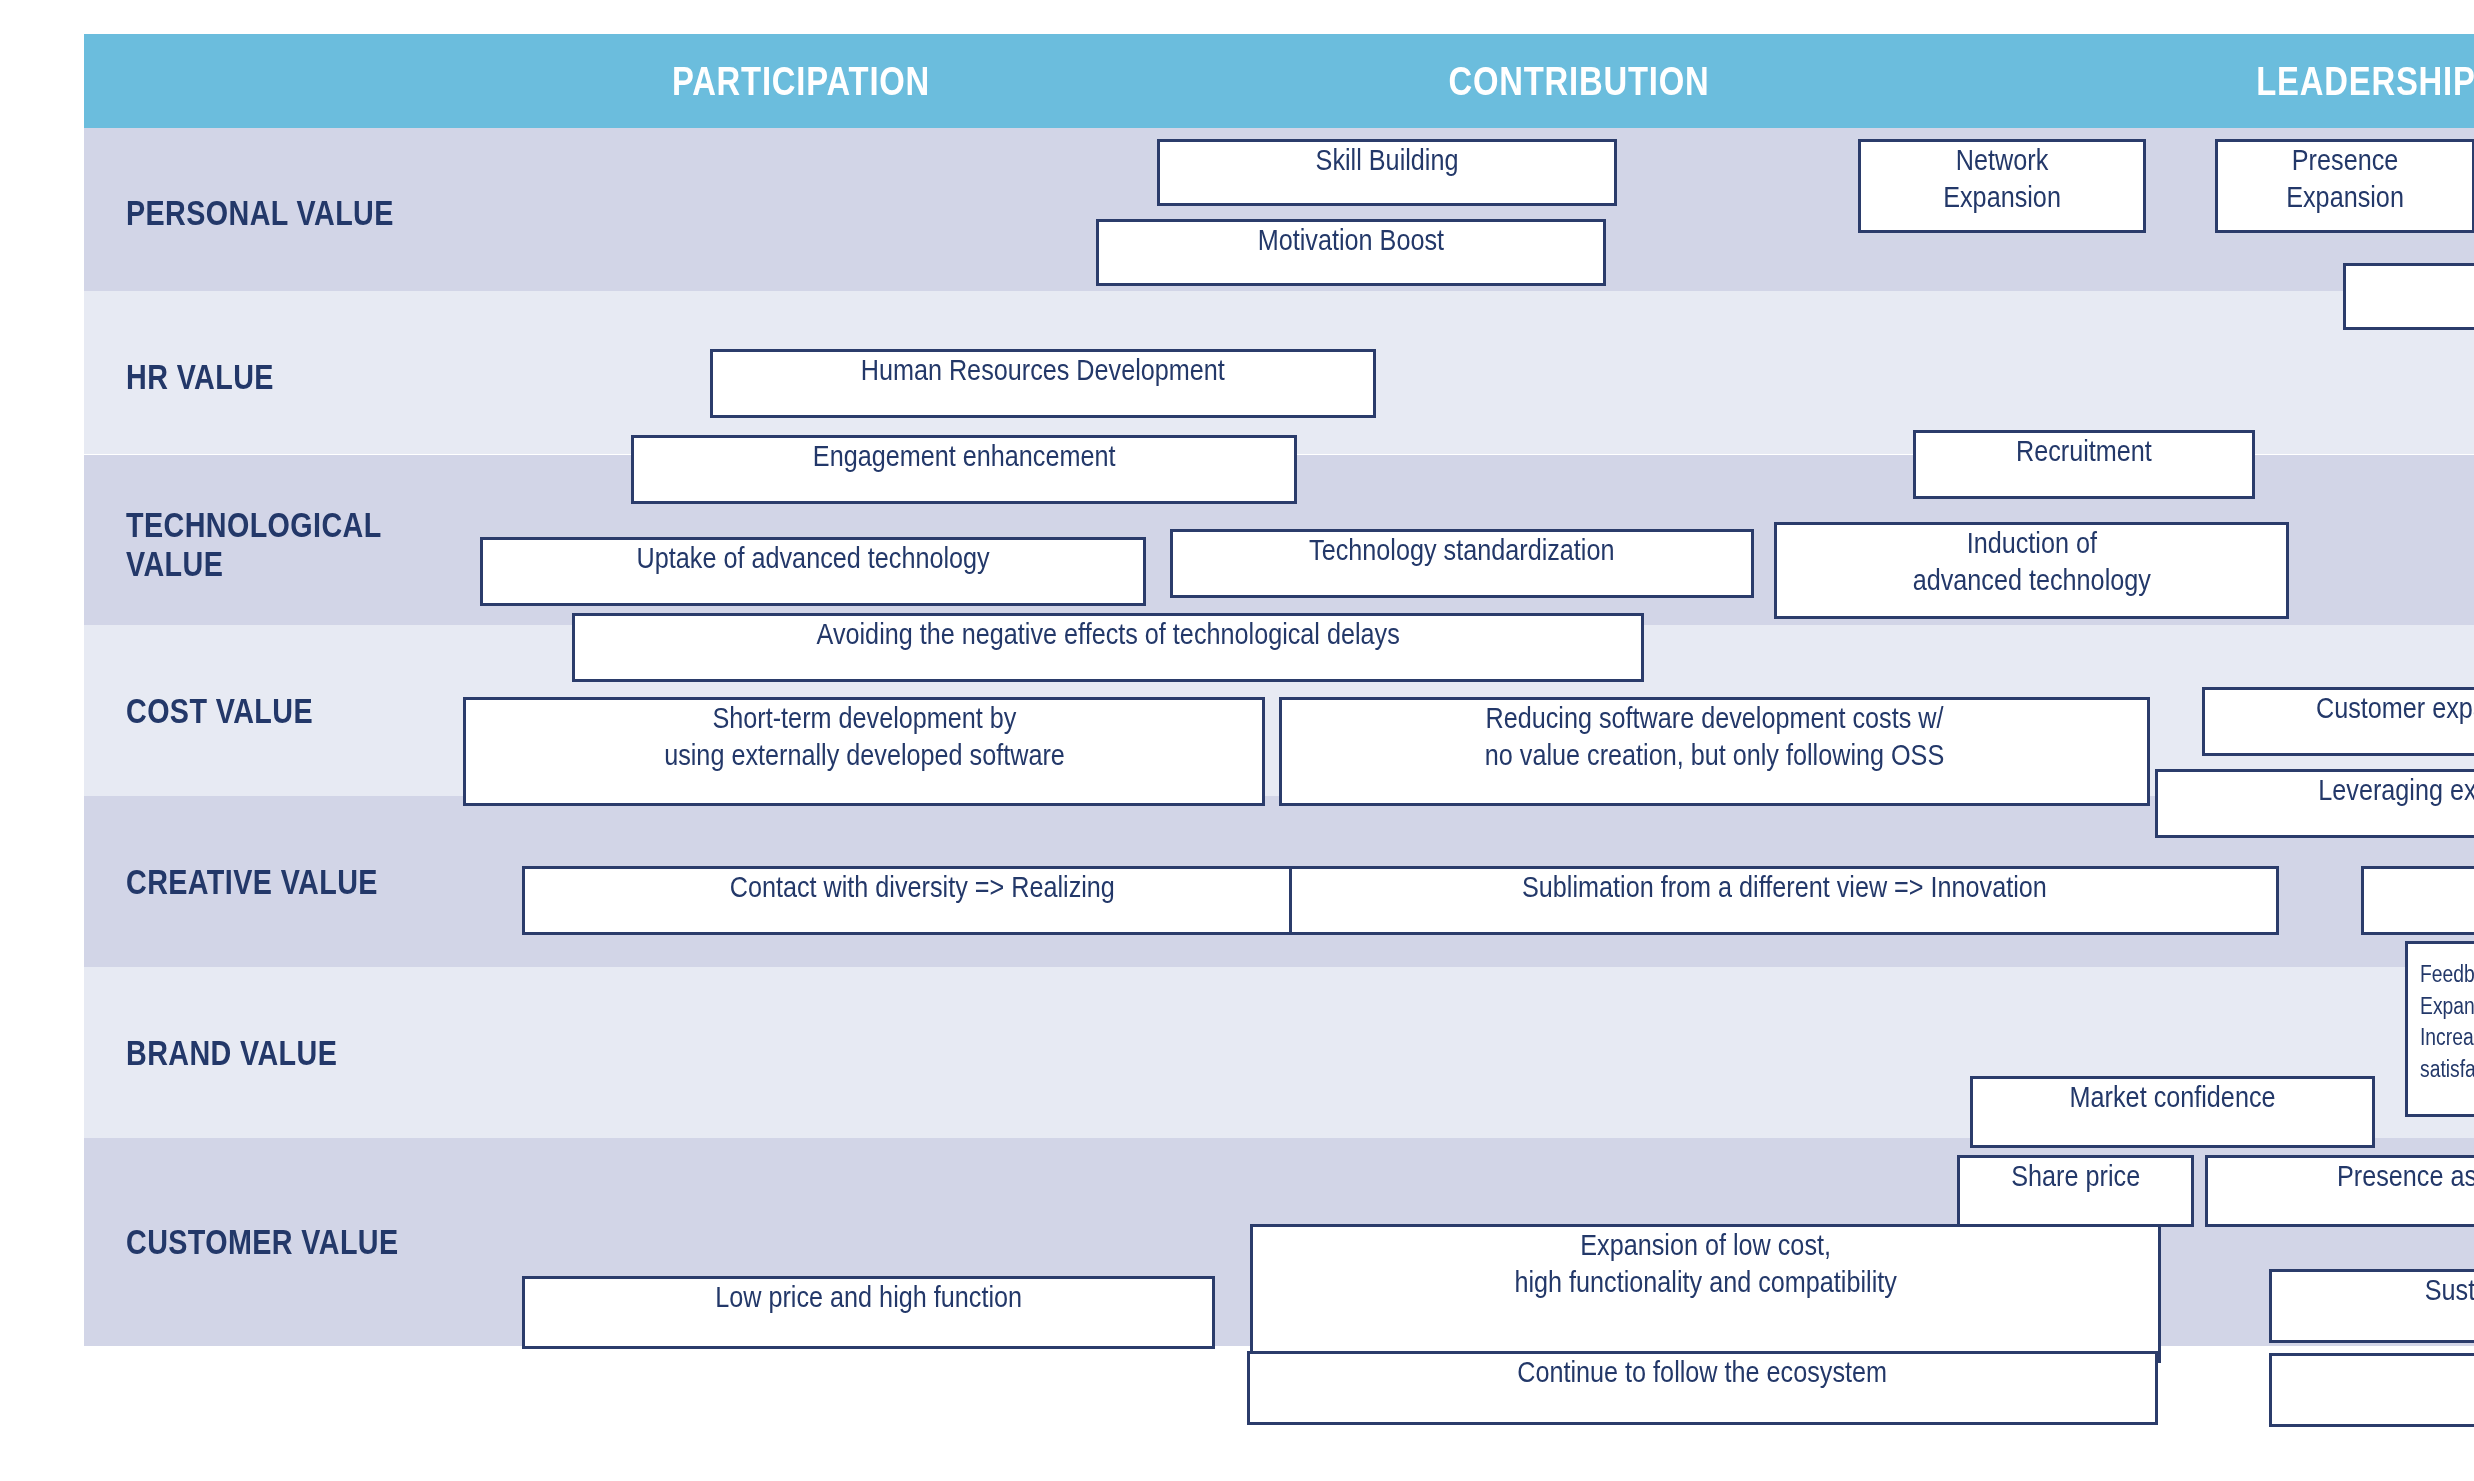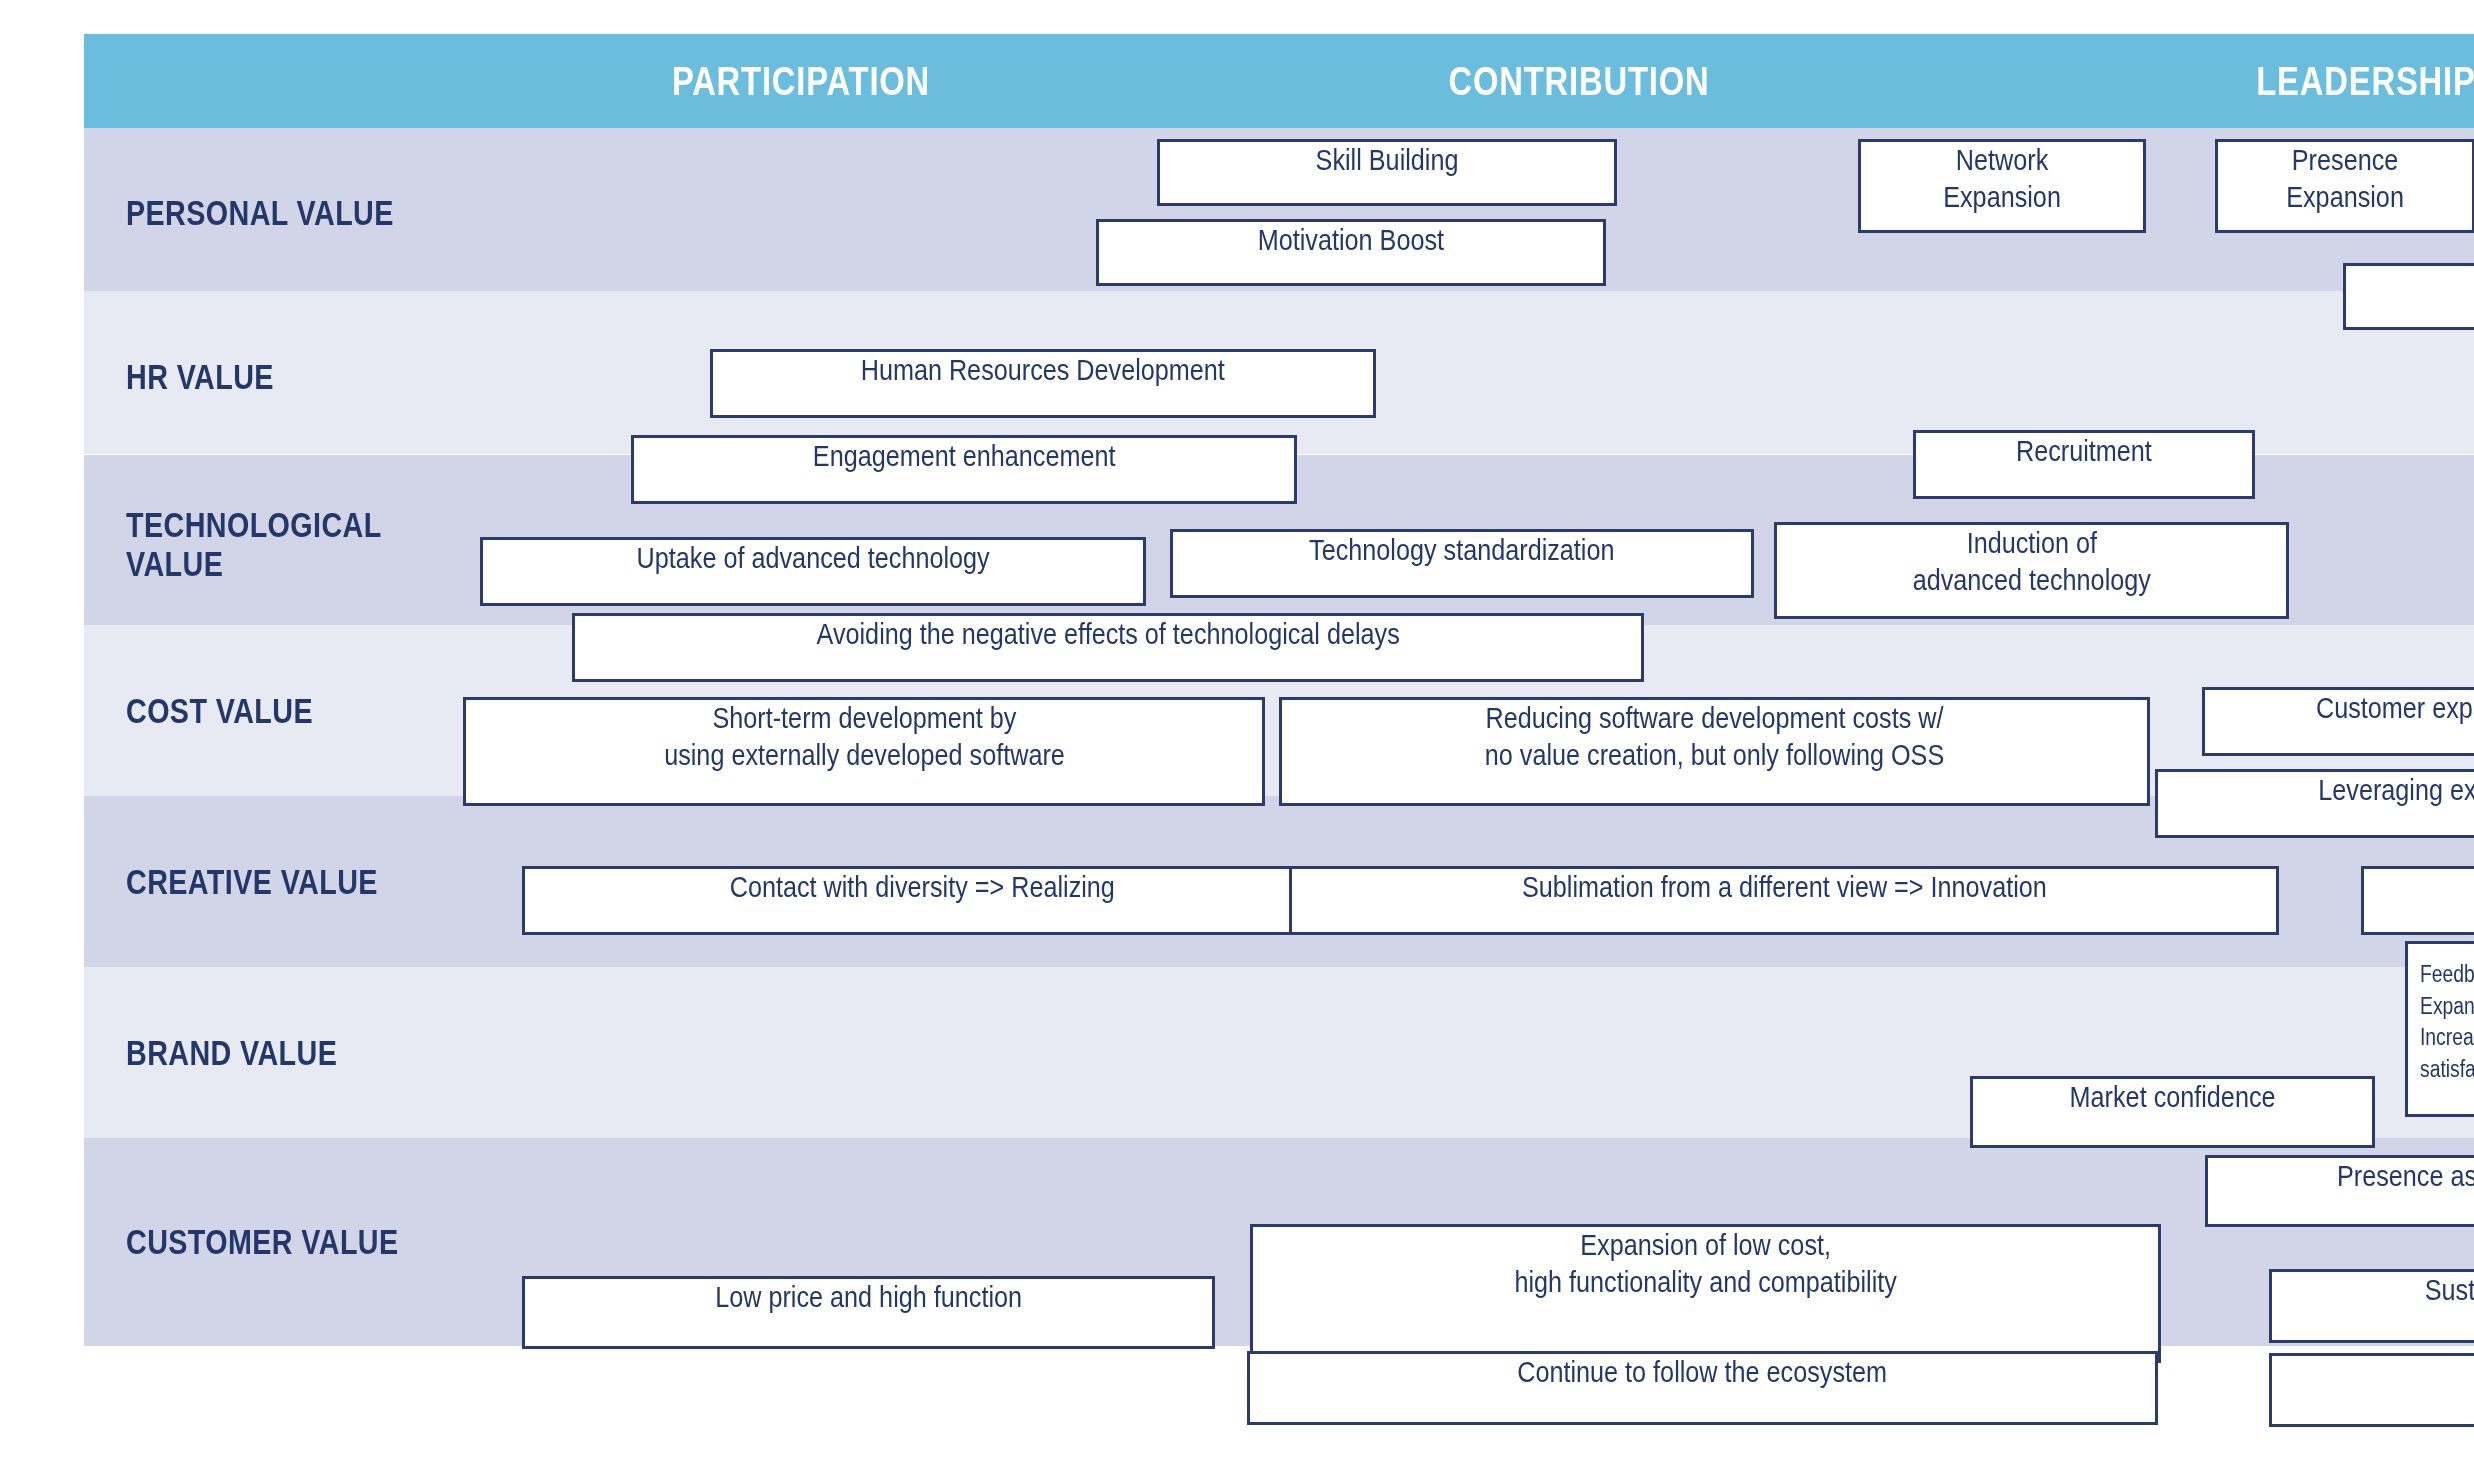--- a/index.html
+++ b/index.html
@@ -151,20 +151,23 @@
   <div class="box left-align" style="left:2321px;top:907px;width:391px;height:176px;">
     <span>Feedback,
 Expanded usage,
 Increase customer
 satisfaction</span>
     </div>
 
   <div class="box" style="left:1886px;top:1042px;width:405px;height:72px;">
     <span>Market confidence</span>
     </div>
+  <div class="box" style="left:1873px;top:1121px;width:237px;height:72px;">
+    <span>Share price</span>
+    </div>
   <div class="box" style="left:2121px;top:1121px;width:663px;height:72px;">
     <span>Presence as a technology company</span>
     </div>
 
   <div class="box" style="left:438px;top:1242px;width:693px;height:73px;">
     <span>Low price and high function</span>
     </div>
   <div class="box" style="left:1166px;top:1190px;width:911px;height:139px;">
     <span>Expansion of low cost,
 high functionality and compatibility</span>

